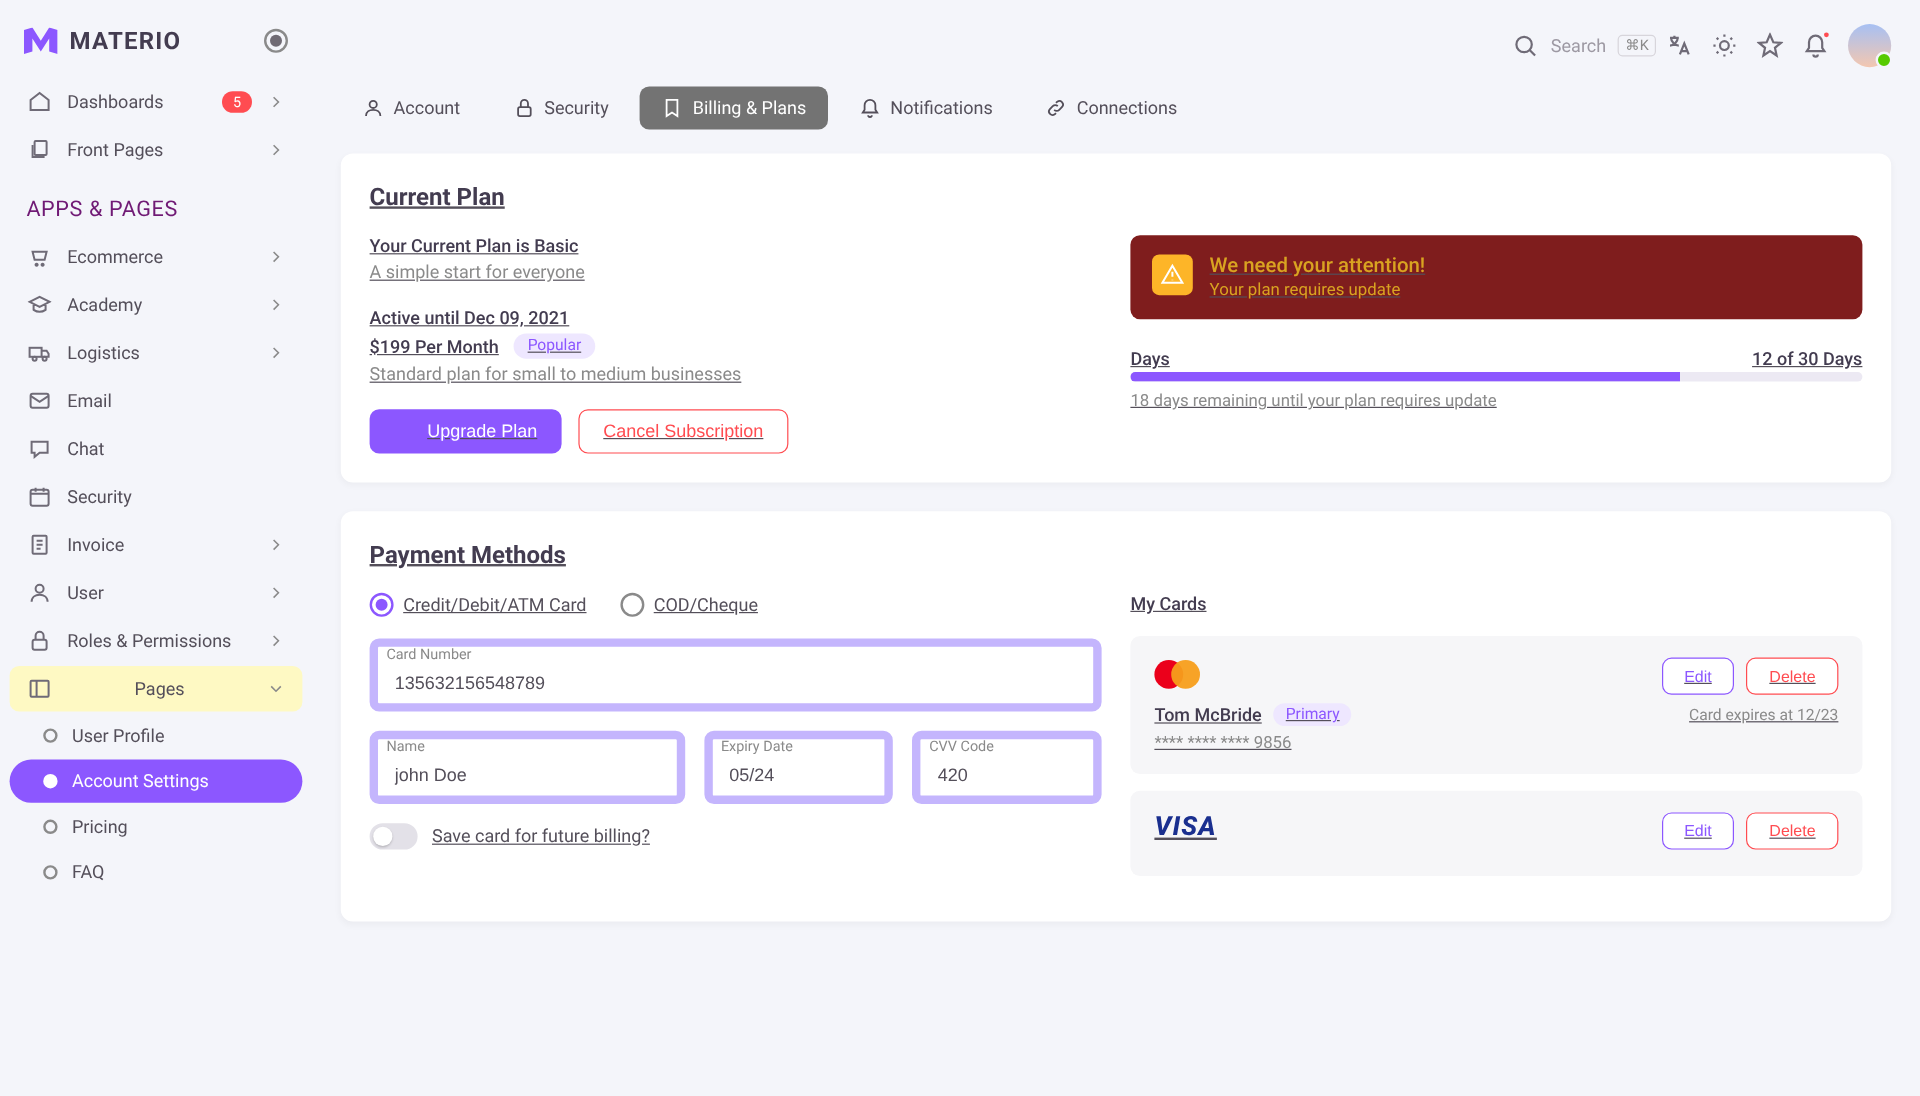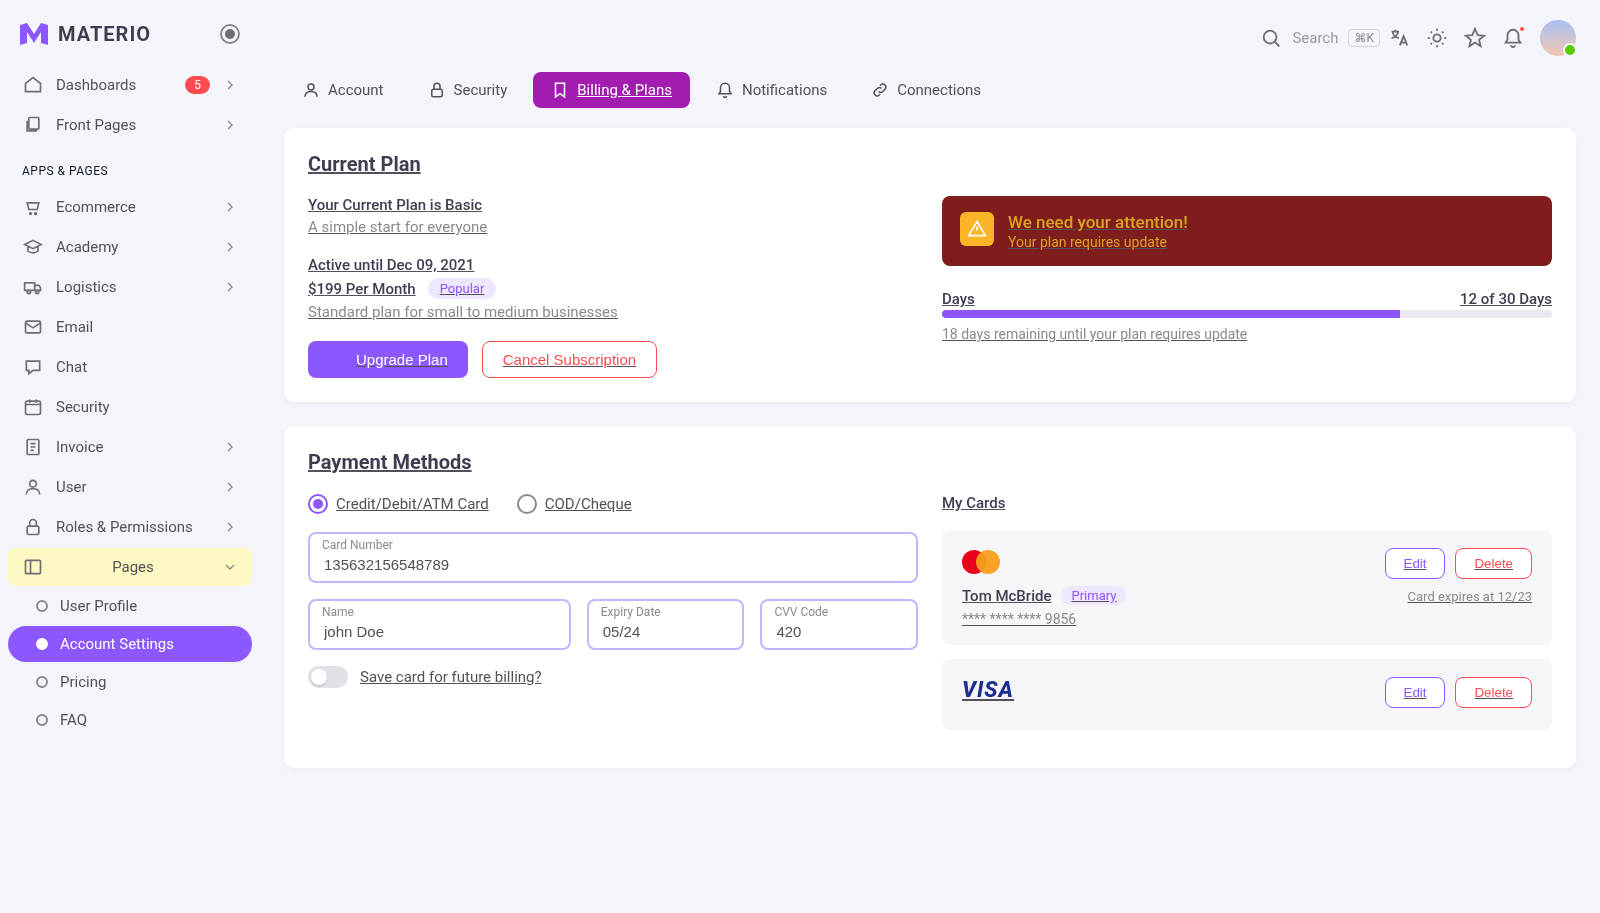--- a/index.html
+++ b/index.html
@@ -22,41 +22,41 @@
 .nav-item {
   display: flex; align-items: center; gap: 12px;
   padding: 9px 14px; border-radius: 8px; cursor: pointer;
   color: #544f5a; margin: 2px 0;
 }
 .nav-item .icn { width: 22px; display: flex; align-items: center; justify-content: center; color: #6f6b77; }
 .nav-item.highlight { background: #fef9c3; text-align: center; }
 .nav-label { flex: 1; }
 .nav-badge { background: #ff4c51; color: #fff; font-size: 12px; padding: 2px 9px; border-radius: 999px; }
 .nav-chev { color: #8a8a8a; }
-.section-title { font-size: 12px; letter-spacing: 0.5px; color: #0f172a; padding: 18px 14px 8px 14px; }
+.section-title { font-size: 18px; letter-spacing: 0.5px; color: #701a75; padding: 18px 14px 8px 14px; }
 .sub-item { display: flex; align-items: center; gap: 12px; padding: 9px 14px 9px 28px; border-radius: 40px; cursor: pointer; color: #544f5a; margin: 2px 0; }
 .sub-item .dot { width: 12px; height: 12px; border: 2px solid #8a8a8a; border-radius: 50%; }
 .sub-item.active { background: #8c57ff; color: #fff; }
 .sub-item.active .dot { border-color: #fff; background: #fff; }
 
 
 .main { flex: 1; padding: 16px 24px; }
 .topbar { display: flex; align-items: center; gap: 8px; padding: 4px 0 16px 0; }
 .search-area { display: flex; align-items: center; gap: 10px; color: #9d99a3; flex: 1; justify-content: flex-end; }
 .kbd { border: 1px solid #d7d5db; border-radius: 4px; padding: 1px 5px; font-size: 12px; color: #8a8a8a; }
 .top-icons { display: flex; align-items: center; gap: 16px; color: #6f6b77; }
 .top-icon { position: relative; cursor: pointer; display: flex; }
 .red-dot { position: absolute; top: -2px; right: -2px; width: 8px; height: 8px; background: #ff4c51; border-radius: 50%; border: 2px solid #f4f5fa; }
 .avatar { width: 36px; height: 36px; border-radius: 50%; background: linear-gradient(180deg, #a7c0f3 0%, #f3c7b0 100%); position: relative; }
 .avatar::after { content: ""; position: absolute; bottom: -1px; right: -1px; width: 10px; height: 10px; background: #56ca00; border-radius: 50%; border: 2px solid #f4f5fa; }
 
 
 .tabs { display: flex; gap: 8px; margin-bottom: 20px; }
 .tab { display: flex; align-items: center; gap: 8px; padding: 9px 18px; border-radius: 8px; cursor: pointer; color: #544f5a; }
-.tab.active { background: #a21caf; color: #fff; text-decoration: underline; }
+.tab.active { background: #737373; color: #fff; }
 .tab .icn { display: flex; }
 
 
 .card { background: #fff; border-radius: 10px; padding: 24px; margin-bottom: 24px; box-shadow: 0 2px 6px rgba(0,0,0,0.04); text-decoration: underline; }
 .card-title { font-size: 20px; color: #433c50; margin-bottom: 20px; }
 .plan-grid { display: grid; grid-template-columns: 1fr 1fr; gap: 24px; }
 .plan-left p.strong { color: #433c50; font-weight: 500; margin-bottom: 4px; }
 .plan-left p.sub { color: #8a8a8a; margin-bottom: 20px; }
 .price-row { display: flex; align-items: center; gap: 12px; margin-bottom: 4px; }
 .chip-popular { background: #eee7ff; color: #8c57ff; font-size: 13px; padding: 3px 12px; border-radius: 999px; }
@@ -75,21 +75,21 @@
 
 
 .pay-grid { display: grid; grid-template-columns: 1fr 1fr; gap: 24px; }
 .radio-row { display: flex; gap: 28px; margin-bottom: 18px; }
 .radio-opt { display: flex; align-items: center; gap: 8px; cursor: pointer; }
 .radio-circ { width: 20px; height: 20px; border: 2px solid #8a8a8a; border-radius: 50%; display: flex; align-items: center; justify-content: center; }
 .radio-circ.sel { border-color: #8c57ff; }
 .radio-circ.sel::after { content: ""; width: 10px; height: 10px; background: #8c57ff; border-radius: 50%; }
 .field { position: relative; margin-bottom: 16px; }
 .field-label { position: absolute; top: 6px; left: 14px; font-size: 12px; color: #8a8a8a; }
-.field input { width: 100%; padding: 22px 14px 8px 14px; border: 2px solid #c4b5fd; border-radius: 8px; font-size: 15px; color: #544f5a; outline: none; }
+.field input { width: 100%; padding: 22px 14px 8px 14px; border: 7px solid #c4b5fd; border-radius: 8px; font-size: 15px; color: #544f5a; outline: none; }
 .field-row { display: flex; gap: 16px; }
 .field-row .field { flex: 1; }
 .toggle-row { display: flex; align-items: center; gap: 12px; color: #544f5a; }
 .toggle { width: 40px; height: 22px; background: #e3e1e8; border-radius: 999px; position: relative; cursor: pointer; }
 .toggle::after { content: ""; position: absolute; width: 16px; height: 16px; background: #fff; border-radius: 50%; top: 3px; left: 3px; box-shadow: 0 1px 2px rgba(0,0,0,0.2); }
 .mycards-title { color: #433c50; font-weight: 500; margin-bottom: 18px; }
 .saved-card { background: #f6f6f8; border-radius: 8px; padding: 18px 20px; display: flex; justify-content: space-between; margin-bottom: 14px; }
 .sc-left .brand { margin-bottom: 10px; }
 .sc-name-row { display: flex; align-items: center; gap: 10px; margin-bottom: 6px; }
 .sc-name { color: #433c50; font-weight: 500; }

